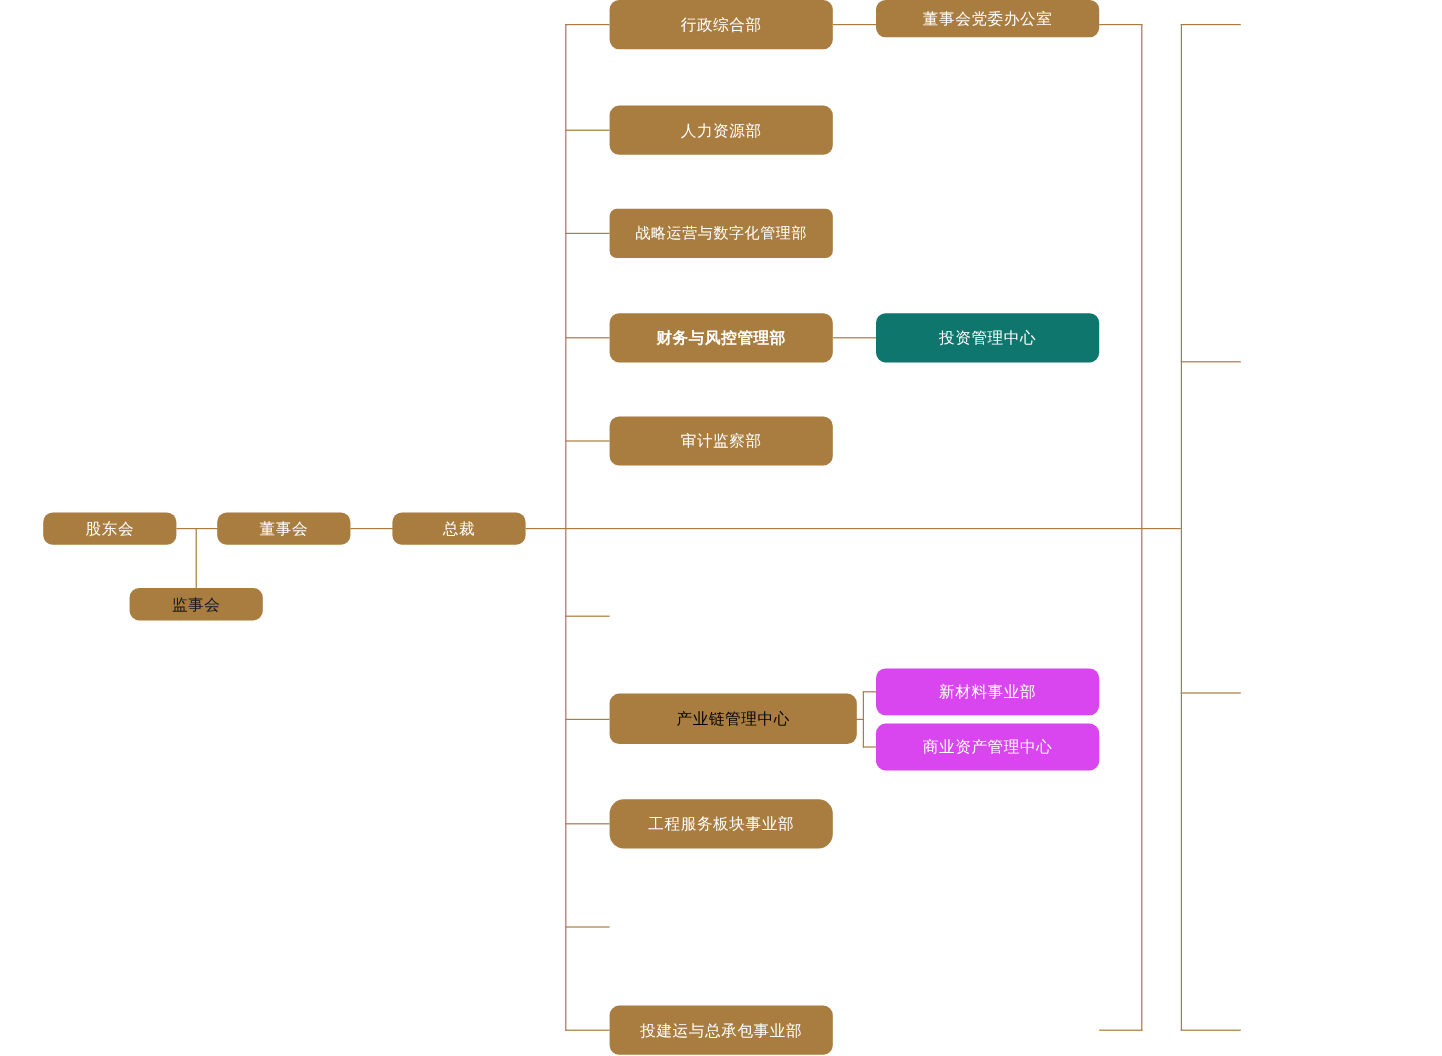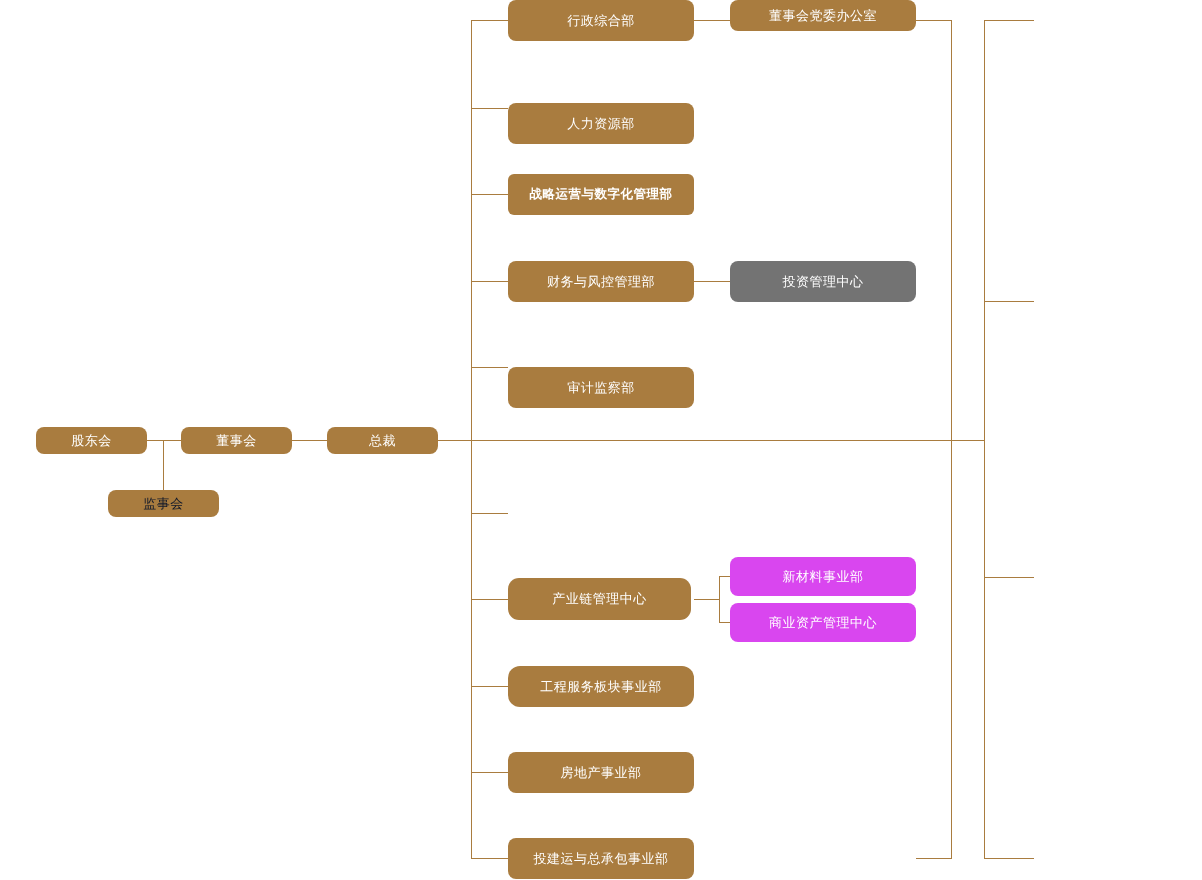--- a/index.html
+++ b/index.html
@@ -71,47 +71,46 @@
   <div class="node" style="left: 108px; top: 490px; width: 111px; height: 27px; background: rgb(169, 124, 63); color: #0f172a;">监事会</div>
 
   <div class="connector h" style="left: 438px; top: 440px; width: 546px; background: rgb(169, 124, 63);"></div>
 
   <div class="connector v" style="left: 471px; top: 20px; height: 839px; background: rgb(169, 124, 63);"></div>
 
   <div class="connector h" style="left: 471px; top: 20px; width: 37px; background: rgb(169, 124, 63);"></div>
   <div class="node" style="left: 508px; top: 0px; width: 186px; height: 41px; background: rgb(169, 124, 63); color: rgb(255, 255, 255);">行政综合部</div>
 
   <div class="connector h" style="left: 471px; top: 108px; width: 37px; background: rgb(169, 124, 63);"></div>
-  <div class="node" style="left: 508px; top: 88px; width: 186px; height: 41px; background: rgb(169, 124, 63); color: rgb(255, 255, 255); margin-top: 15px;">人力资源部</div>
+  <div class="node" style="left: 508px; top: 88px; width: 186px; height: 41px; background: rgb(169, 124, 63); color: rgb(255, 255, 255);">人力资源部</div>
 
   <div class="connector h" style="left: 471px; top: 194px; width: 37px; background: rgb(169, 124, 63);"></div>
-  <div class="node small" style="left: 508px; top: 174px; width: 186px; height: 41px; background: rgb(169, 124, 63); color: rgb(255, 255, 255); font-weight: bold;">战略运营与数字化管理部</div>
+  <div class="node small" style="left: 508px; top: 174px; width: 186px; height: 41px; background: rgb(169, 124, 63); color: rgb(255, 255, 255);">战略运营与数字化管理部</div>
 
   <div class="connector h" style="left: 471px; top: 281px; width: 37px; background: rgb(169, 124, 63);"></div>
-  <div class="node" style="left: 508px; top: 261px; width: 186px; height: 41px; background: rgb(169, 124, 63); color: rgb(255, 255, 255);">财务与风控管理部</div>
+  <div class="node" style="left: 508px; top: 261px; width: 186px; height: 41px; background: rgb(169, 124, 63); color: rgb(255, 255, 255); font-weight: bold;">财务与风控管理部</div>
 
   <div class="connector h" style="left: 471px; top: 367px; width: 37px; background: rgb(169, 124, 63);"></div>
-  <div class="node" style="left: 508px; top: 347px; width: 186px; height: 41px; background: rgb(169, 124, 63); color: rgb(255, 255, 255); margin-top: 20px;">审计监察部</div>
+  <div class="node" style="left: 508px; top: 347px; width: 186px; height: 41px; background: rgb(169, 124, 63); color: rgb(255, 255, 255);">审计监察部</div>
 
   <div class="connector h" style="left: 694px; top: 281px; width: 37px; background: rgb(169, 124, 63);"></div>
-  <div class="node" style="left: 730px; top: 261px; width: 186px; height: 41px; background: #737373; color: rgb(255, 255, 255);">投资管理中心</div>
+  <div class="node" style="left: 730px; top: 261px; width: 186px; height: 41px; background: #0f766e; color: rgb(255, 255, 255);">投资管理中心</div>
 
   <div class="connector h" style="left: 694px; top: 20px; width: 37px; background: rgb(169, 124, 63);"></div>
   <div class="node" style="left: 730px; top: 0px; width: 186px; height: 31px; background: rgb(169, 124, 63); color: rgb(255, 255, 255);">董事会党委办公室</div>
 
   <div class="connector h" style="left: 471px; top: 513px; width: 37px; background: rgb(169, 124, 63);"></div>
 
   <div class="connector h" style="left: 471px; top: 599px; width: 37px; background: rgb(169, 124, 63);"></div>
-  <div class="node" style="left: 508px; top: 578px; width: 183px; height: 42px; background: rgb(169, 124, 63); color: #ffffff; border-radius: 11px;">产业链管理中心</div>
+  <div class="node" style="left: 508px; top: 578px; width: 206px; height: 42px; background: rgb(169, 124, 63); color: #000000;">产业链管理中心</div>
 
   <div class="connector h" style="left: 471px; top: 686px; width: 37px; background: rgb(169, 124, 63);"></div>
   <div class="node" style="left: 508px; top: 666px; width: 186px; height: 41px; background: rgb(169, 124, 63); color: rgb(255, 255, 255); border-radius: 12px;">工程服务板块事业部</div>
 
   <div class="connector h" style="left: 471px; top: 772px; width: 37px; background: rgb(169, 124, 63);"></div>
-  <div class="node" style="left: 508px; top: 752px; width: 186px; height: 41px; background: rgb(169, 124, 63); color: rgb(255, 255, 255);">房地产事业部</div>
 
   <div class="connector h" style="left: 471px; top: 858px; width: 37px; background: rgb(169, 124, 63);"></div>
   <div class="node" style="left: 508px; top: 838px; width: 186px; height: 41px; background: rgb(169, 124, 63); color: rgb(255, 255, 255);">投建运与总承包事业部</div>
 
   <div class="connector h" style="left: 694px; top: 599px; width: 26px; background: rgb(169, 124, 63);"></div>
   <div class="connector v" style="left: 719px; top: 576px; height: 47px; background: rgb(169, 124, 63);"></div>
   <div class="connector h" style="left: 719px; top: 576px; width: 12px; background: rgb(169, 124, 63);"></div>
   <div class="connector h" style="left: 719px; top: 622px; width: 12px; background: rgb(169, 124, 63);"></div>
 
   <div class="node" style="left: 730px; top: 557px; width: 186px; height: 39px; background: #d946ef; color: rgb(255, 255, 255);">新材料事业部</div>

